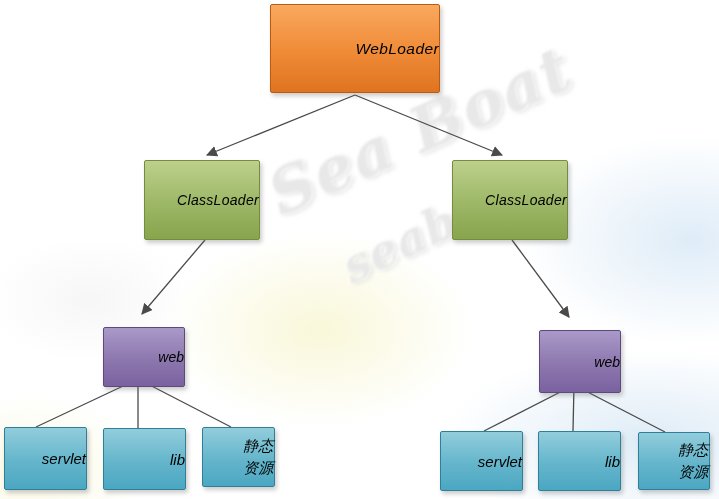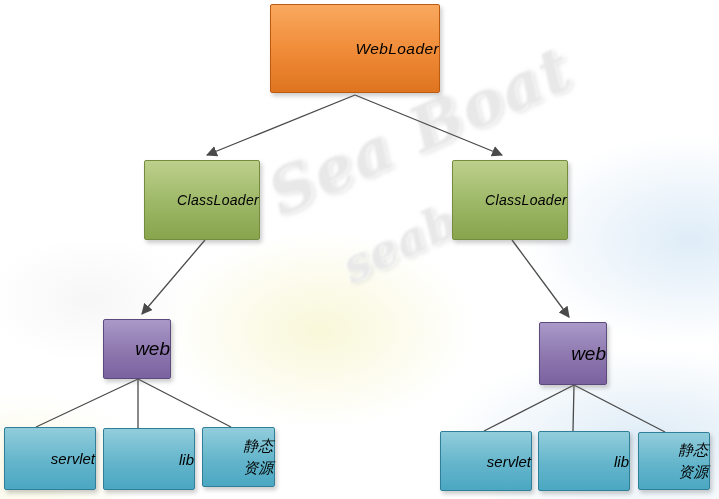--- a/index.html
+++ b/index.html
@@ -61,29 +61,30 @@
   }
   .node-cl {
     width: 116px; height: 80px;
     background: linear-gradient(to bottom, #bdd08c, #9cb766 55%, #88a44c);
     border: 1px solid #758c3f;
     font-size: 14px; letter-spacing: 0.3px;
   }
   .node-cl-left  { left: 144px; top: 160px; }
   .node-cl-right { left: 452px; top: 160px; }
   .node-web {
-    width: 68px; height: 60px;
+    width: 82px; height: 60px;
     background: linear-gradient(to bottom, #a999c8, #8d77ae 55%, #7a62a0);
     border: 1px solid #5d4a7d;
-    font-size: 19px;
+    font-size: 14px;
+    margin-top: 8px;
   }
   .node-web-left  { left: 103px; top: 319px; }
   .node-web-right { left: 539px; top: 322px; height: 63px; }
   .node-leaf {
-    width: 92px; height: 62px;
+    width: 83px; height: 62px;
     background: linear-gradient(to bottom, #92cddc, #64b5cb 55%, #4ba7c2);
     border: 1px solid #2e7f97;
     font-size: 15px;
   }
   .leaf-servlet-left { left: 4px;   top: 427px; height: 63px; }
   .leaf-lib-left     { left: 103px; top: 428px; }
   .leaf-static-left  { left: 202px; top: 427px; width: 73px; height: 60px; }
   .leaf-servlet-right{ left: 440px; top: 431px; height: 60px; }
   .leaf-lib-right    { left: 538px; top: 431px; height: 60px; }
   .leaf-static-right { left: 638px; top: 432px; width: 72px; height: 58px; }

